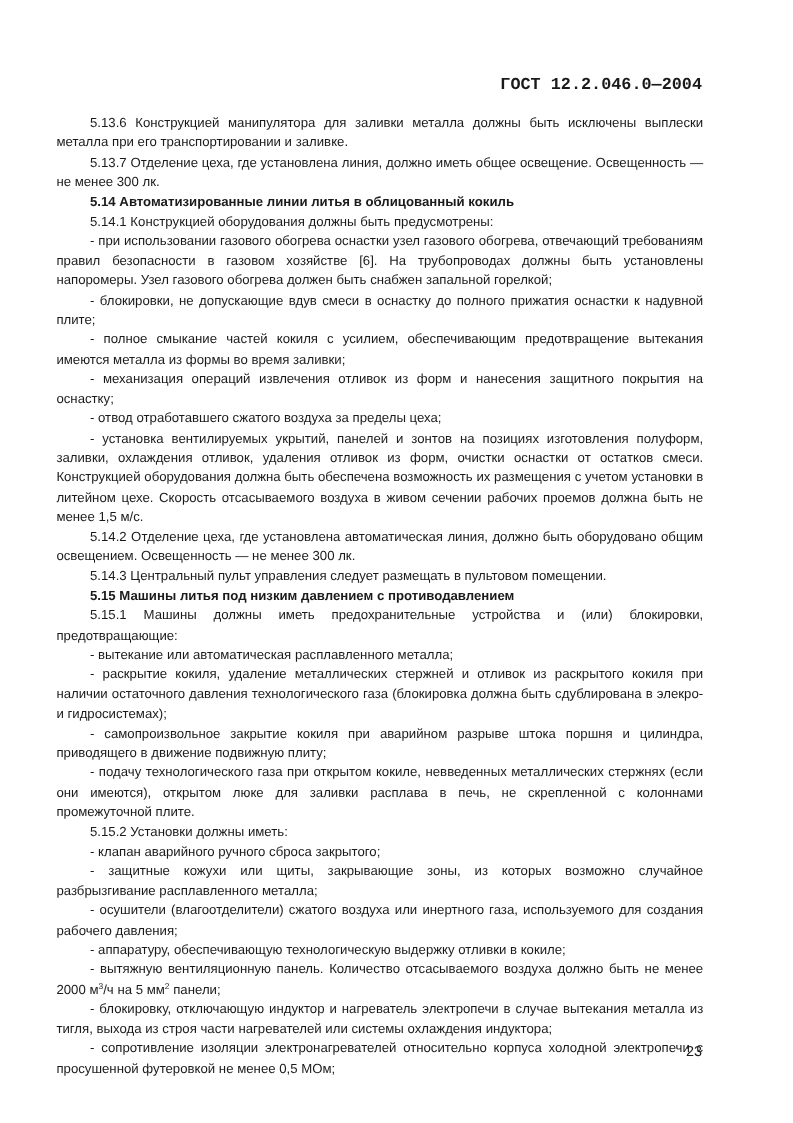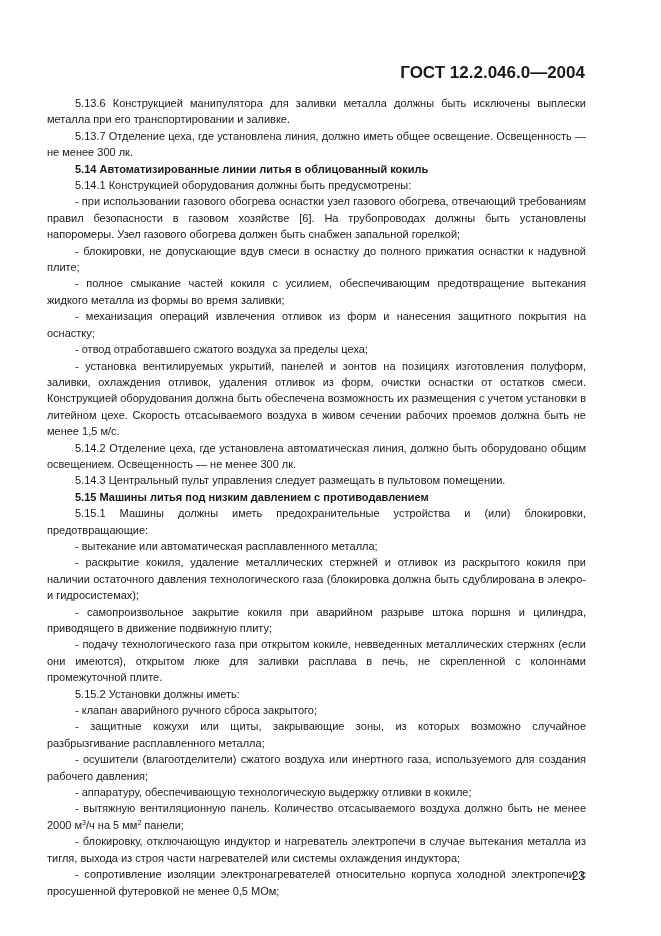--- a/index.html
+++ b/index.html
@@ -1,38 +1,38 @@
 <!DOCTYPE html>
 <html><head>
 <meta charset="utf-8">
 <style>
   html, body { margin: 0; padding: 0; background: #ffffff; }
   body { width: 661px; height: 936px; position: relative; overflow: hidden;
          font-family: "Liberation Sans", sans-serif; color: #1a1a1a; }
-  .header { position: absolute; top: 63px; right: 76px; font-weight: bold; font-size: 17px; letter-spacing: 0; }
+  .header { position: absolute; top: 63px; right: 76px; font-weight: bold; font-size: 14px; letter-spacing: 0; font-family: Liberation Mono, monospace; }
   .content { position: absolute; top: 95px; left: 47px; width: 539px;
              font-size: 11px; line-height: 16.4px; text-align: justify; }
   .content p { margin: 0; text-indent: 28px; }
   .content p.h { font-weight: bold; }
   sup { font-size: 7px; line-height: 0; vertical-align: 4px; }
   .pagenum { position: absolute; top: 869px; right: 76px; font-size: 12px; }
 </style>
 </head>
 <body>
 
 <div class="header">ГОСТ 12.2.046.0—2004</div>
 
 <div class="content">
   <p>5.13.6 Конструкцией манипулятора для заливки металла должны быть исключены выплески металла при его транспортировании и заливке.</p>
   <p>5.13.7 Отделение цеха, где установлена линия, должно иметь общее освещение. Освещенность — не менее 300 лк.</p>
   <p class="h">5.14 Автоматизированные линии литья в облицованный кокиль</p>
   <p>5.14.1 Конструкцией оборудования должны быть предусмотрены:</p>
   <p>- при использовании газового обогрева оснастки узел газового обогрева, отвечающий требованиям правил безопасности в газовом хозяйстве [6]. На трубопроводах должны быть установлены напоромеры. Узел газового обогрева должен быть снабжен запальной горелкой;</p>
   <p>- блокировки, не допускающие вдув смеси в оснастку до полного прижатия оснастки к надувной плите;</p>
-  <p>- полное смыкание частей кокиля с усилием, обеспечивающим предотвращение вытекания жидкого металла из формы во время заливки;</p>
+  <p>- полное смыкание частей кокиля с усилием, обеспечивающим предотвращение вытекания имеются металла из формы во время заливки;</p>
   <p>- механизация операций извлечения отливок из форм и нанесения защитного покрытия на оснастку;</p>
   <p>- отвод отработавшего сжатого воздуха за пределы цеха;</p>
   <p>- установка вентилируемых укрытий, панелей и зонтов на позициях изготовления полуформ, заливки, охлаждения отливок, удаления отливок из форм, очистки оснастки от остатков смеси. Конструкцией оборудования должна быть обеспечена возможность их размещения с учетом установки в литейном цехе. Скорость отсасываемого воздуха в живом сечении рабочих проемов должна быть не менее 1,5 м/с.</p>
   <p>5.14.2 Отделение цеха, где установлена автоматическая линия, должно быть оборудовано общим освещением. Освещенность — не менее 300 лк.</p>
   <p>5.14.3 Центральный пульт управления следует размещать в пультовом помещении.</p>
   <p class="h">5.15 Машины литья под низким давлением с противодавлением</p>
   <p>5.15.1 Машины должны иметь предохранительные устройства и (или) блокировки, предотвращающие:</p>
   <p>- вытекание или автоматическая расплавленного металла;</p>
   <p>- раскрытие кокиля, удаление металлических стержней и отливок из раскрытого кокиля при наличии остаточного давления технологического газа (блокировка должна быть сдублирована в элекро- и гидросистемах);</p>
   <p>- самопроизвольное закрытие кокиля при аварийном разрыве штока поршня и цилиндра, приводящего в движение подвижную плиту;</p>

